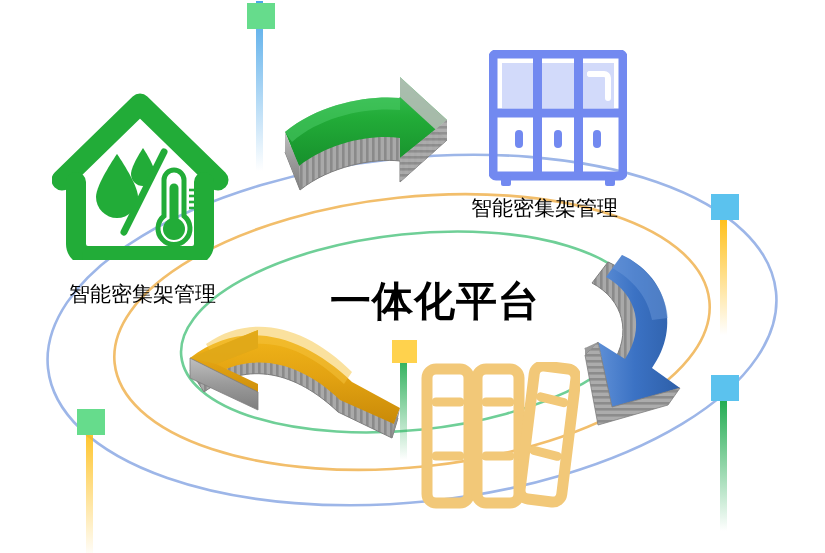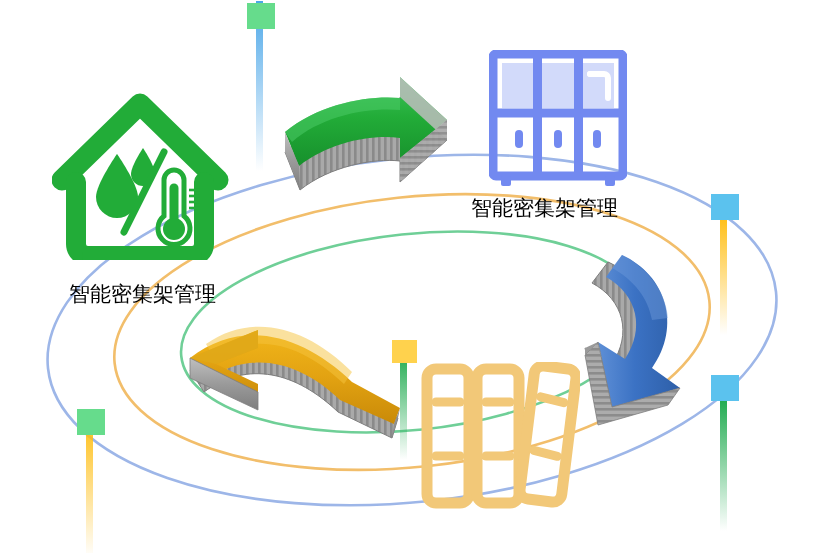--- a/index.html
+++ b/index.html
@@ -247,19 +247,20 @@
       <path d="M206 344 C252 312 306 326 352 372 L344 384 C300 342 254 332 214 358 Z" fill="#F5C43E" opacity="0.5"></path>
 
       <path d="M190 358 L258 330 L258 348 L216 364 L258 384 L258 400 Z" fill="url(#gradGoldLeft)"></path>
       <path d="M190 358 L190 378 L258 410 L258 392 Z" fill="url(#gradSteel)" stroke="#7E7E7E" stroke-width="0.8"></path>
       <path d="M258 330 L258 348 L216 364 L190 358 Z" fill="#E0A818" opacity="0.9"></path>
 
       <path d="M392 438 L398 418 L400 408 L394 424 Z" fill="#8F8F8F"></path>
     </g>
   </svg>
 
+  <div id="center-title" style="left:330px;top:274px;">一体化平台</div>
 
   <div class="label" style="left:69px;top:283px;">智能密集架管理</div>
 
   <div class="label" style="left:471px;top:197px;">智能密集架管理</div>
 
 
 </div>
 
 </body></html>

